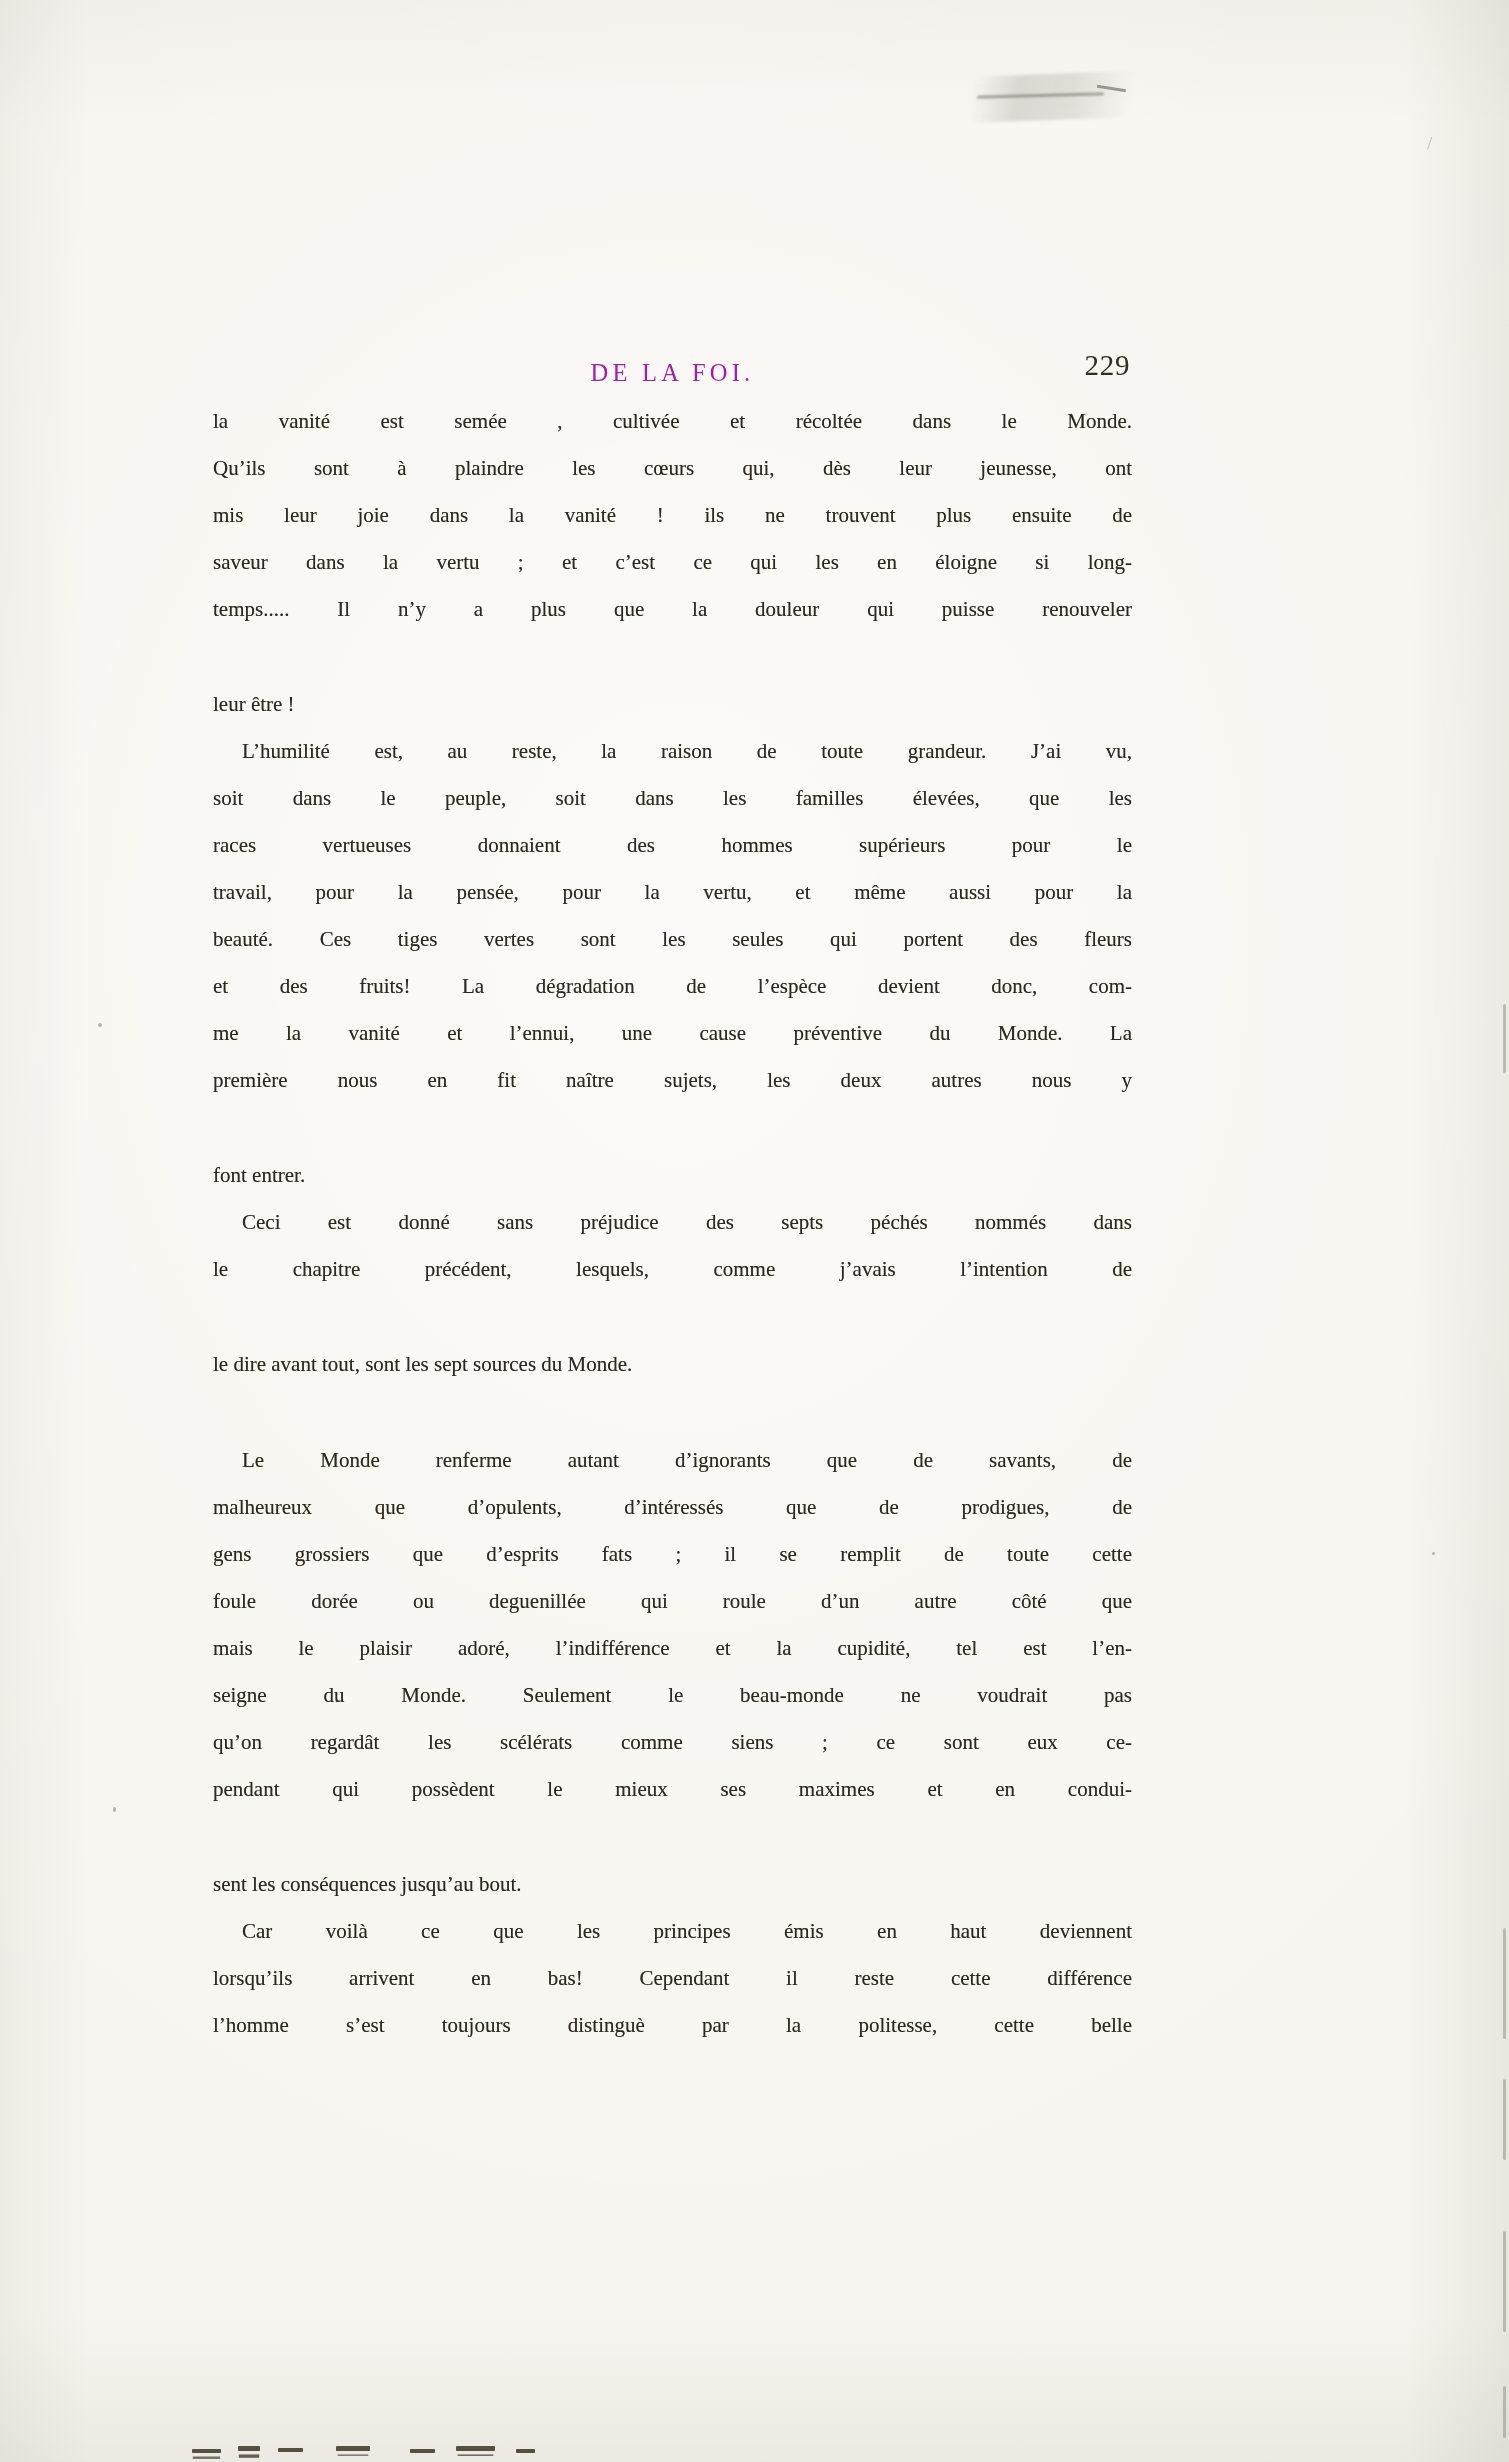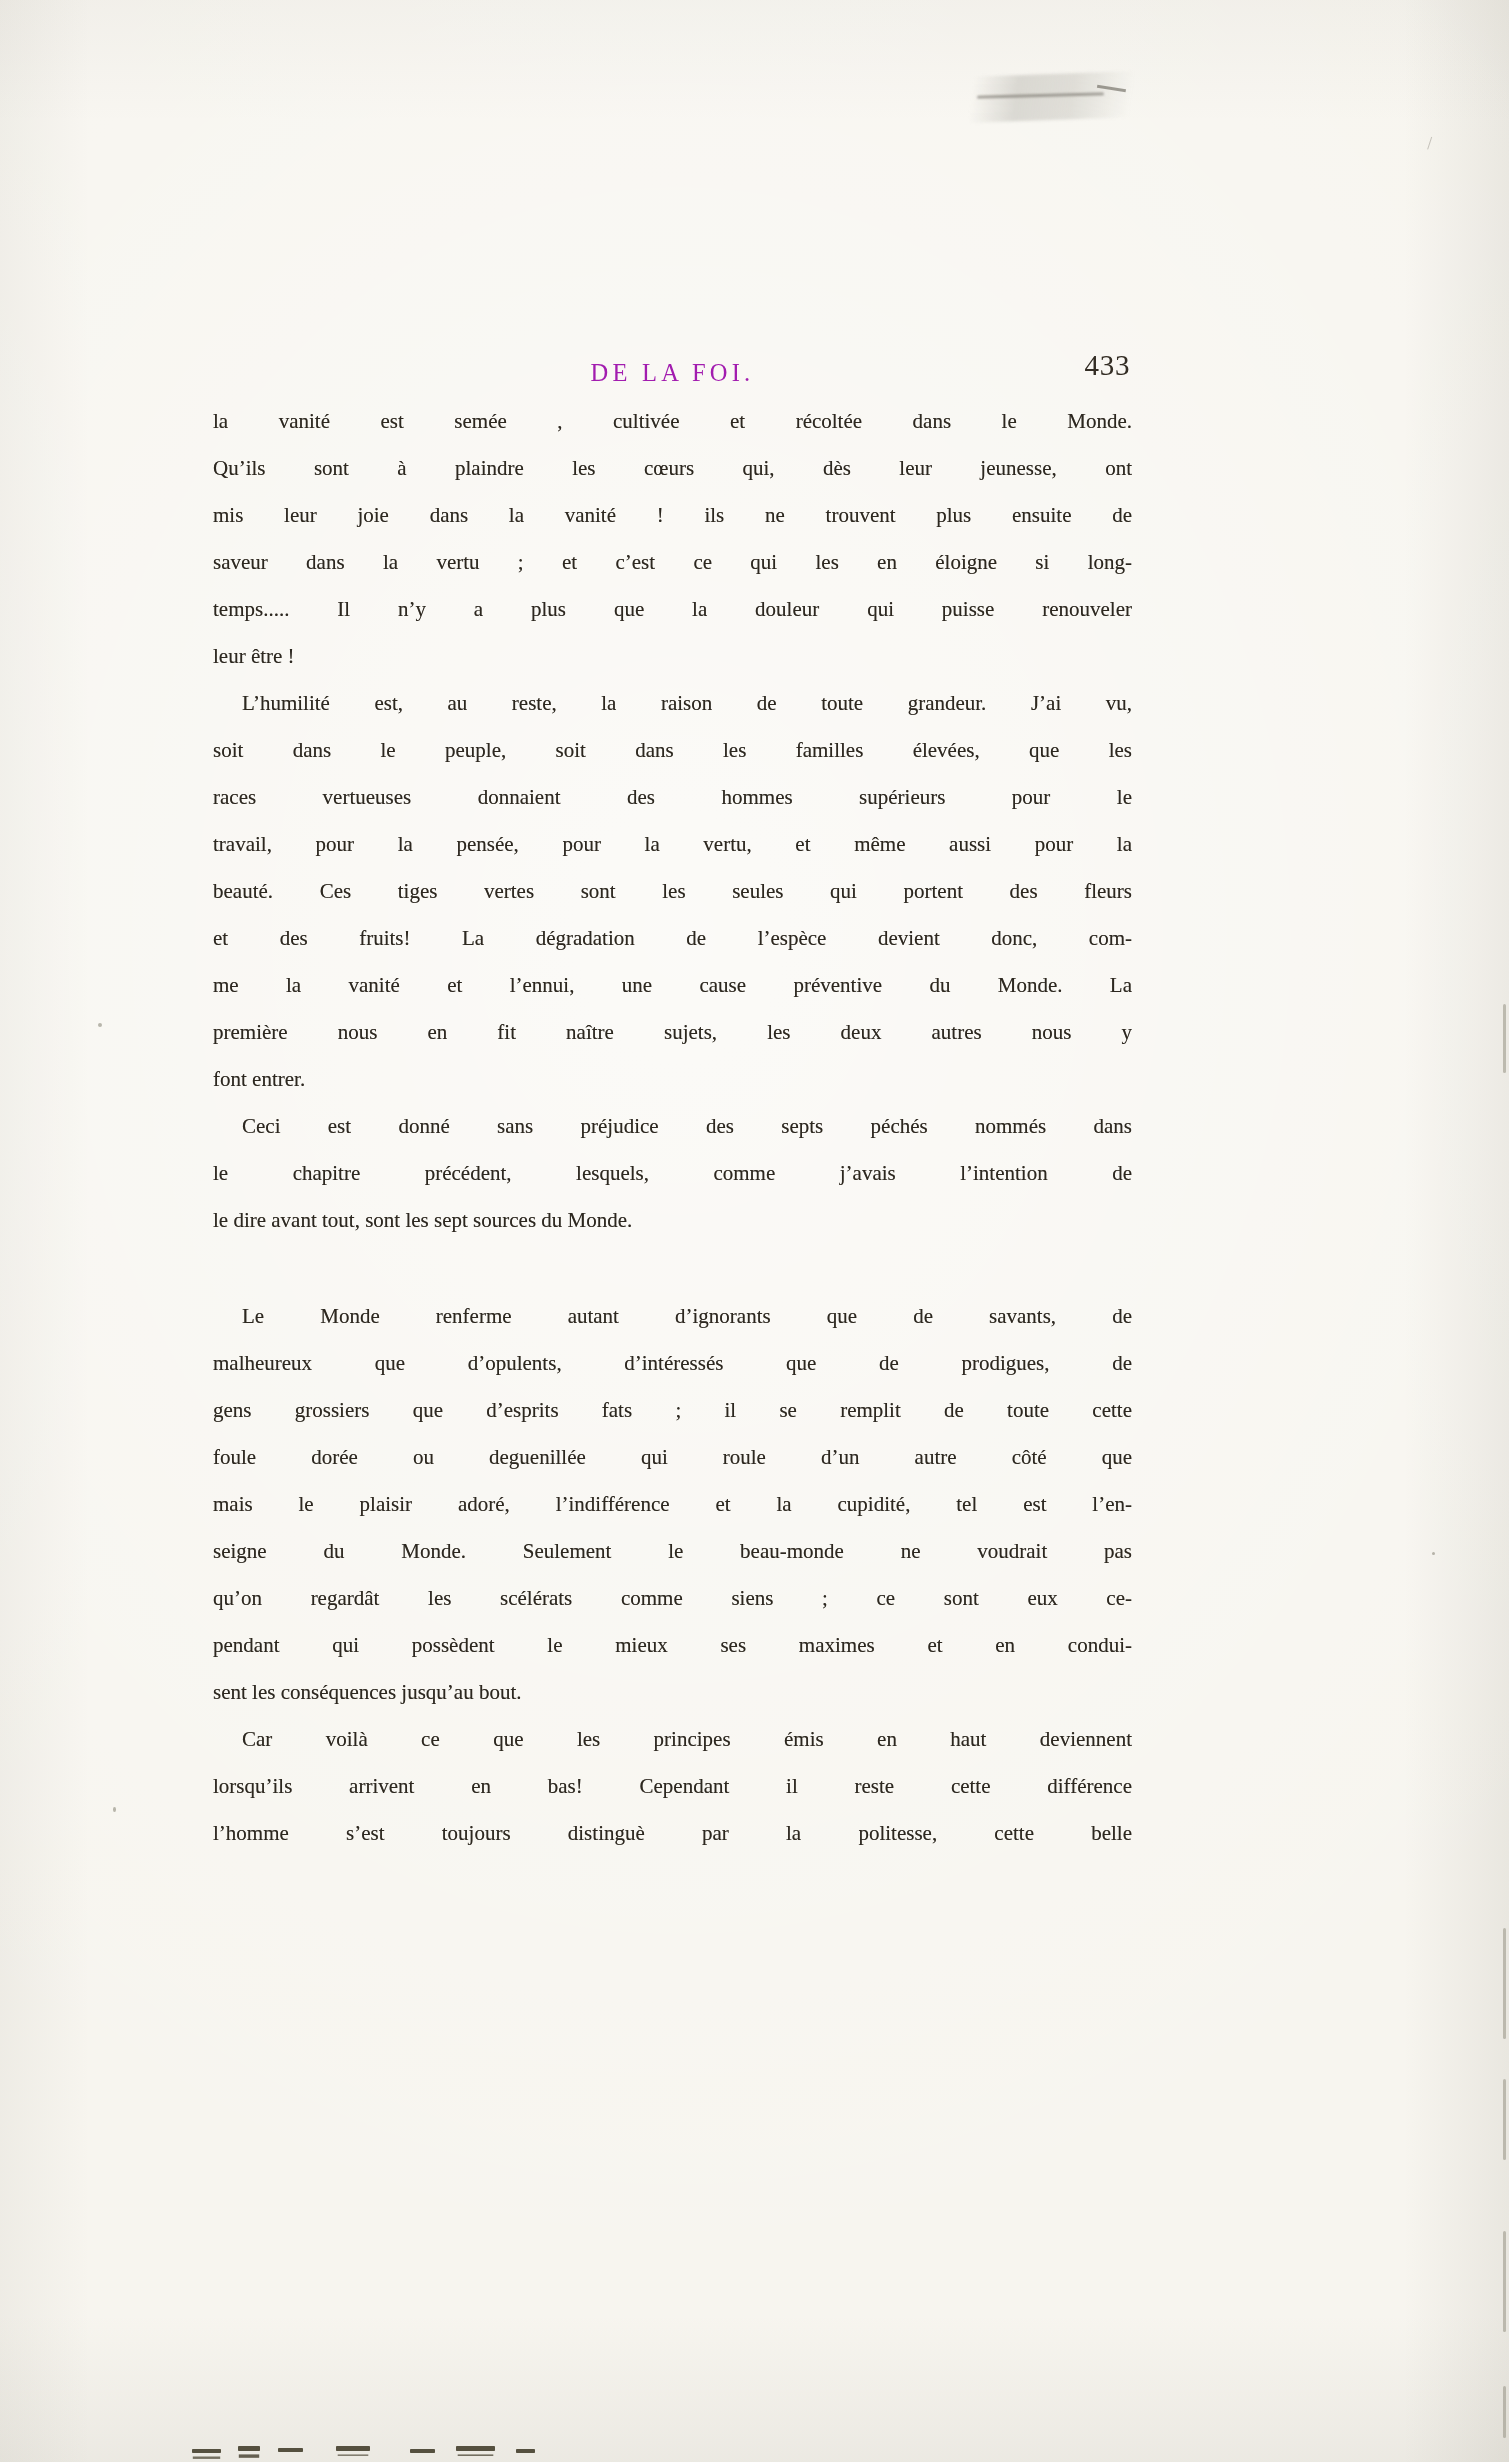--- a/index.html
+++ b/index.html
@@ -41,21 +41,21 @@
     font-size: 21px;
     text-shadow: 0 0 0.4px rgba(45,40,32,0.45);
   }
   .line {
     line-height: 47px;
     height: 47px;
     text-align: justify;
     text-align-last: justify;
     overflow: hidden;
   }
-  .line.pend { text-align-last: left; }
+  .line.pend { text-align-last: left; margin-top: 48px; }
   .line.indent { text-indent: 29px; }
   .line.gap { margin-top: 49px; }
 
   
   .smudge {
     position: absolute; left: 968px; top: 74px; width: 167px; height: 46px;
     background: linear-gradient(100deg, rgba(150,148,140,0) 4%, rgba(150,148,140,0.30) 30%, rgba(140,138,128,0.22) 62%, rgba(150,148,140,0) 96%);
     filter: blur(1.7px); transform: rotate(-2deg);
   }
   .smudge-line {
@@ -103,21 +103,21 @@
 
   <div class="paper-shading"></div>
 
   <div class="smudge"></div>
   <div class="smudge-line"></div>
   <div class="smudge-line2"></div>
   <div class="tick-tr"></div>
 
   <div class="header">
     <span class="running-title">DE LA FOI.</span>
-    <span class="page-number">433</span>
+    <span class="page-number">229</span>
   </div>
 
   <div class="text-block">
       <div class="line">la vanité est semée , cultivée et récoltée dans le Monde.</div>
       <div class="line">Qu’ils sont à plaindre les cœurs qui, dès leur jeunesse, ont</div>
       <div class="line">mis leur joie dans la vanité ! ils ne trouvent plus ensuite de</div>
       <div class="line">saveur dans la vertu ; et c’est ce qui les en éloigne si long-</div>
       <div class="line">temps..... Il n’y a plus que la douleur qui puisse renouveler</div>
       <div class="line pend">leur être !</div>
       <div class="line indent">L’humilité est, au reste, la raison de toute grandeur. J’ai vu,</div>

